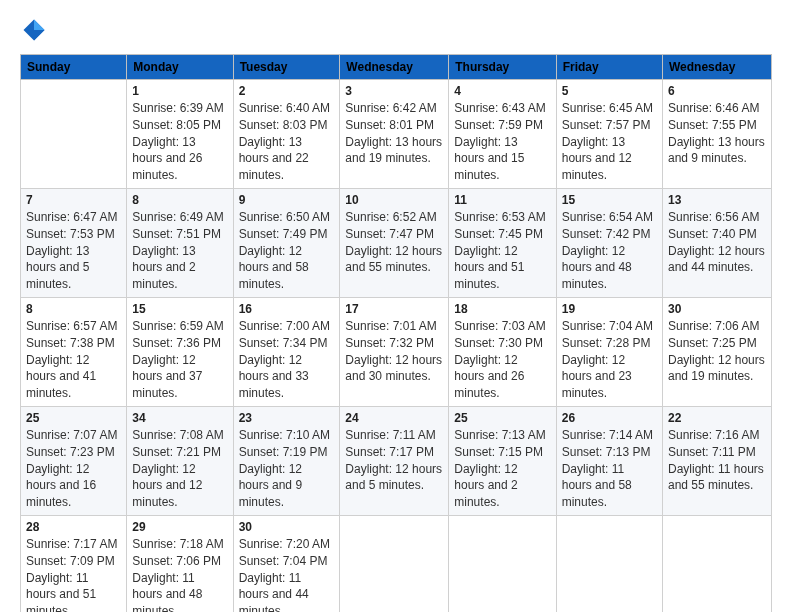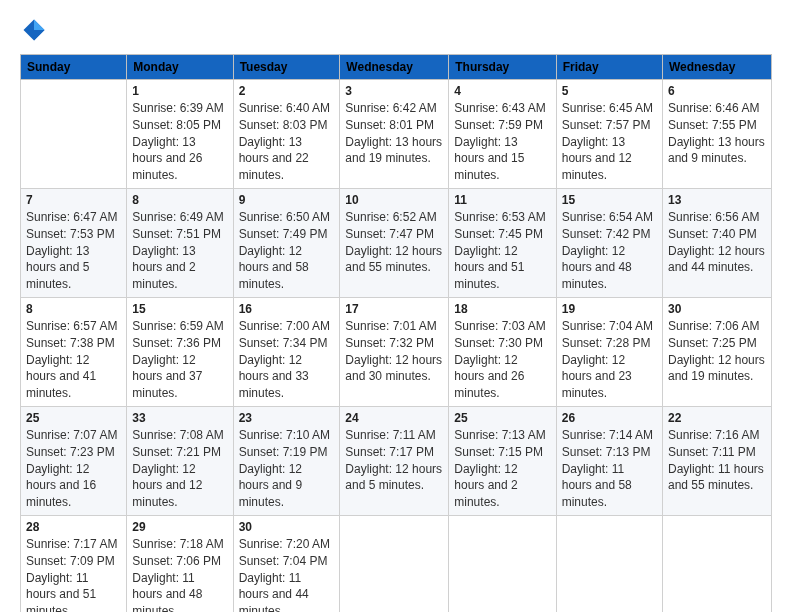--- a/index.html
+++ b/index.html
@@ -215,21 +215,21 @@
             <span class="day-num">30</span>
             <div class="day-info">Sunrise: 7:06 AM<br>Sunset: 7:25 PM<br>Daylight: 12 hours and 19 minutes.</div>
           </td>
         </tr>
         <tr>
           <td>
             <span class="day-num">25</span>
             <div class="day-info">Sunrise: 7:07 AM<br>Sunset: 7:23 PM<br>Daylight: 12 hours and 16 minutes.</div>
           </td>
           <td>
-            <span class="day-num">33</span>
+            <span class="day-num">34</span>
             <div class="day-info">Sunrise: 7:08 AM<br>Sunset: 7:21 PM<br>Daylight: 12 hours and 12 minutes.</div>
           </td>
           <td>
             <span class="day-num">23</span>
             <div class="day-info">Sunrise: 7:10 AM<br>Sunset: 7:19 PM<br>Daylight: 12 hours and 9 minutes.</div>
           </td>
           <td>
             <span class="day-num">24</span>
             <div class="day-info">Sunrise: 7:11 AM<br>Sunset: 7:17 PM<br>Daylight: 12 hours and 5 minutes.</div>
           </td>

